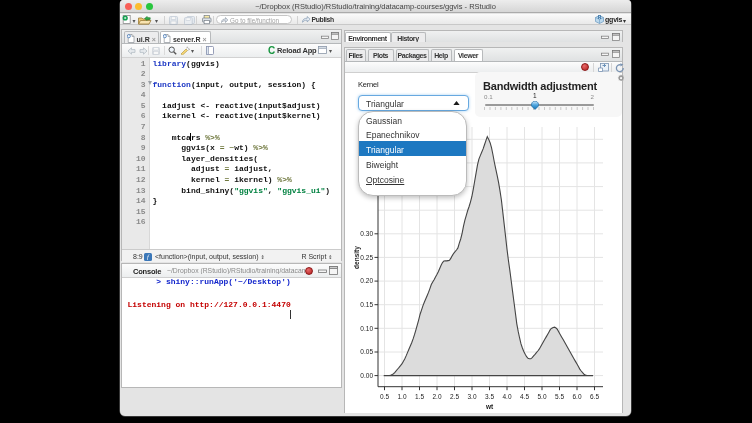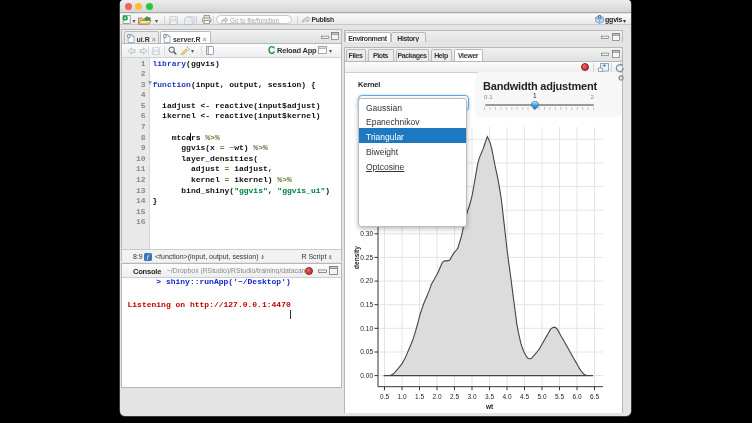--- a/index.html
+++ b/index.html
@@ -23,20 +23,21 @@
 .kw { color:#1b36c4; }
 .str { color:#008140; }
 .op { color:#70793f; }
 .cur { display:inline-block; width:1px; height:8px; background:#000; margin:0 -0.5px; vertical-align:-1px; }
 </style>
 </head>
 <body>
 <div id="screen">
  <div id="win">
   <div id="titlebar">
+    <span class="t">~/Dropbox (RStudio)/RStudio/training/datacamp-courses/ggvis - RStudio</span>
     <div class="light" style="left:4.5px;background:#f85f57;"></div>
     <div class="light" style="left:15px;background:#fcbd2f;"></div>
     <div class="light" style="left:25.5px;background:#29c63e;"></div>
   </div>
   <div id="toolbar">
     <svg class="abs" style="left:2px;top:1px" width="9" height="9" viewBox="0 0 9 9">
           <rect x="1.2" y="0.5" width="7" height="8" fill="#fff" stroke="#8a8a8a" stroke-width="0.8"></rect>
           <circle cx="3.2" cy="3" r="2.6" fill="#11a050"></circle>
           <path d="M2.1 3h2.2M3.2 1.9v2.2" stroke="#fff" stroke-width="0.7"></path>
         </svg>
@@ -250,21 +251,21 @@
     </div>
 
     <div class="abs" style="left:0;top:25px;width:277px;height:340px;background:#fff;">
     </div>
   </div>
 
   <div class="abs" style="left:354.5px;top:71.8px;width:147px;height:45.5px;background:#f7f7f7;border-radius:5px;"></div>
   <svg class="abs" style="left:496.5px;top:73.5px" width="7.5" height="7.5" viewBox="0 0 10 10">
         <path d="M5 1 L5.9 1 L6.2 2 L7.2 2.4 L8.1 1.9 L8.8 2.6 L8.3 3.5 L8.7 4.5 L9.7 4.8 L9.7 5.7 L8.7 6 L8.3 7 L8.8 7.9 L8.1 8.6 L7.2 8.1 L6.2 8.5 L5.9 9.5 L5 9.5 L4.7 8.5 L3.7 8.1 L2.8 8.6 L2.1 7.9 L2.6 7 L2.2 6 L1.2 5.7 L1.2 4.8 L2.2 4.5 L2.6 3.5 L2.1 2.6 L2.8 1.9 L3.7 2.4 L4.7 2 Z M5.45 4 A1.5 1.5 0 1 0 5.45 7 A1.5 1.5 0 1 0 5.45 4" fill="#9a9a9a" fill-rule="evenodd"></path>
       </svg>
-  <div class="abs" style="left:238px;top:80px;font-size:7.5px;letter-spacing:-0.2px;font-weight:bold;color:#222;">Kernel</div>
+  <div class="abs" style="left:238px;top:80px;font-size:7.5px;letter-spacing:-0.2px;font-weight:normal;color:#222;">Kernel</div>
   <div class="abs" style="left:363px;top:80px;font-size:11px;letter-spacing:-0.2px;font-weight:bold;color:#222;">Bandwidth adjustment</div>
 
   <div class="abs" style="left:364px;top:89px;width:110px;height:24px;">
     <span class="abs" style="left:0px;top:3.5px;font-size:6.2px;color:#8a8a8a;">0.1</span>
     <span class="abs" style="left:49px;top:3.2px;font-size:6.5px;color:#222;">1</span>
     <span class="abs" style="left:106.5px;top:3.5px;font-size:6.2px;color:#8a8a8a;">2</span>
     <div class="abs" style="left:0.5px;top:15.3px;width:109px;height:1.5px;background:#9a9a9a;border-radius:1px;"></div>
     <svg class="abs" style="left:0;top:17.5px" width="110" height="5" viewBox="0 0 110 5">
       <g stroke="#bbb" stroke-width="0.8">
             <line x1="0.5" y1="0" x2="0.5" y2="3"></line>
@@ -379,21 +380,21 @@
           <text x="15" y="137.5" text-anchor="middle" font-weight="bold" font-size="6.5" transform="rotate(-90 15 137.5)">density</text>
         </g>
   </svg>
 
   <div class="abs" style="left:238px;top:94.5px;width:110.5px;height:16px;background:#fff;border:1px solid #68a9e0;border-radius:4px;box-shadow:0 0 3px rgba(102,175,233,.6);">
     <span class="abs" style="left:7px;top:3px;font-size:8.5px;color:#333;">Triangular</span>
     <svg class="abs" style="right:8px;top:5px" width="7" height="4.5" viewBox="0 0 8 5">
           <path d="M4 0 L8 5 L0 5 Z" fill="#1a1a1a"></path>
         </svg>
   </div>
-  <div class="abs" style="left:238px;top:98px;width:109px;height:129px;background:#fff;border:1px solid #bbb;border-radius:3px;box-shadow:0 2px 5px rgba(0,0,0,.25);font-size:8.5px;color:#333;overflow:hidden;">
+  <div class="abs" style="left:238px;top:111px;width:109px;height:85px;background:#fff;border:1px solid #bbb;border-radius:15px;box-shadow:0 2px 5px rgba(0,0,0,.25);font-size:8.5px;color:#333;overflow:hidden;">
     <div style="height:14.7px;padding:3.8px 0 0 7px;">Gaussian</div>
     <div style="height:14.7px;padding:3.8px 0 0 7px;">Epanechnikov</div>
     <div style="height:14.7px;padding:3.8px 0 0 7px;background:#1d78c1;color:#fff;">Triangular</div>
     <div style="height:14.7px;padding:3.8px 0 0 7px;">Biweight</div>
     <div style="height:14.7px;padding:3.8px 0 0 7px;text-decoration:underline;">Optcosine</div>
   </div>
  </div>
 </div>
 
 </body></html>

